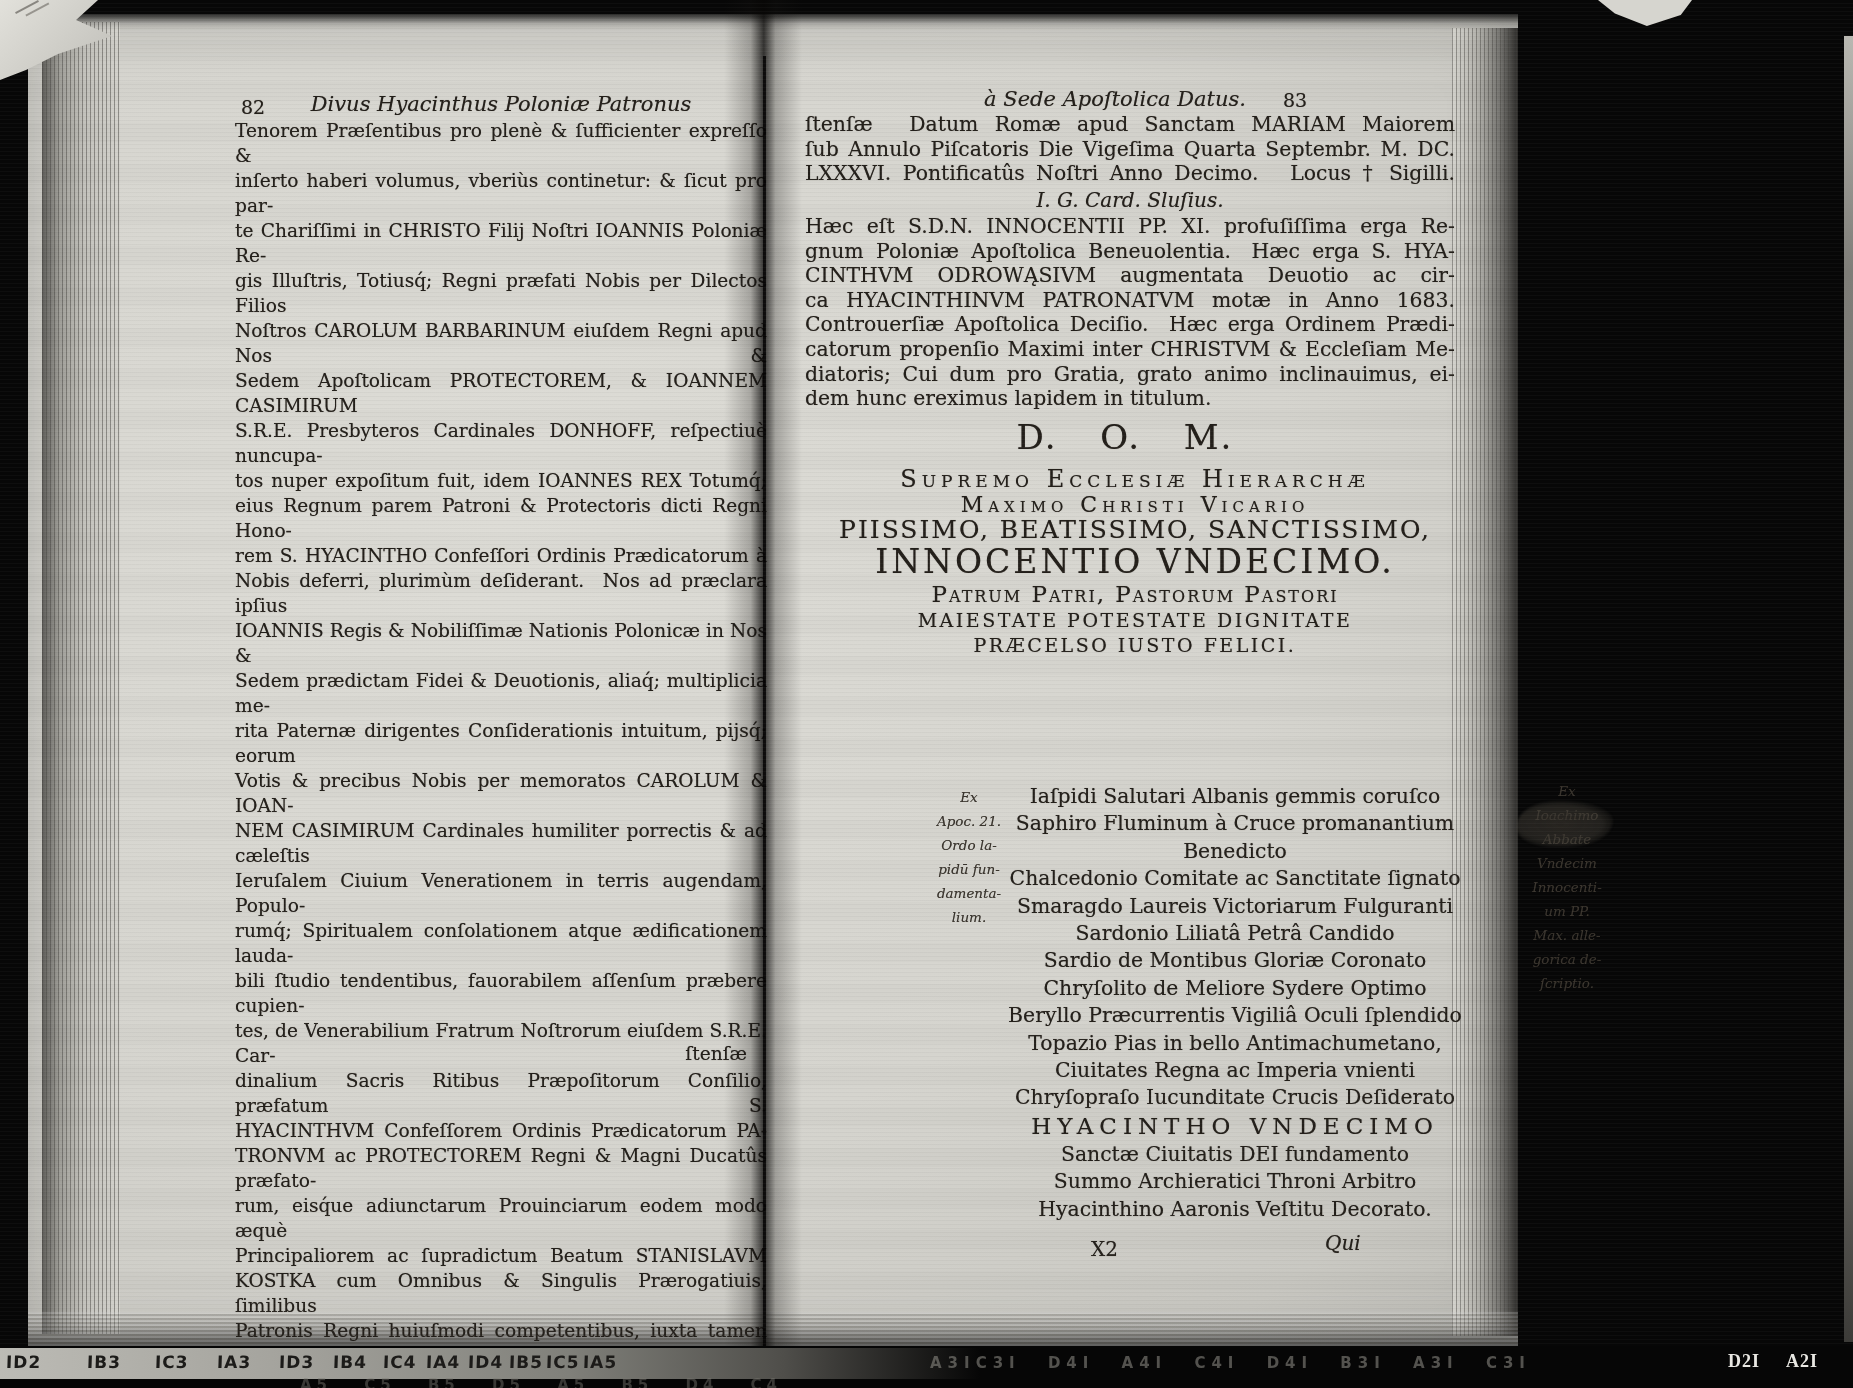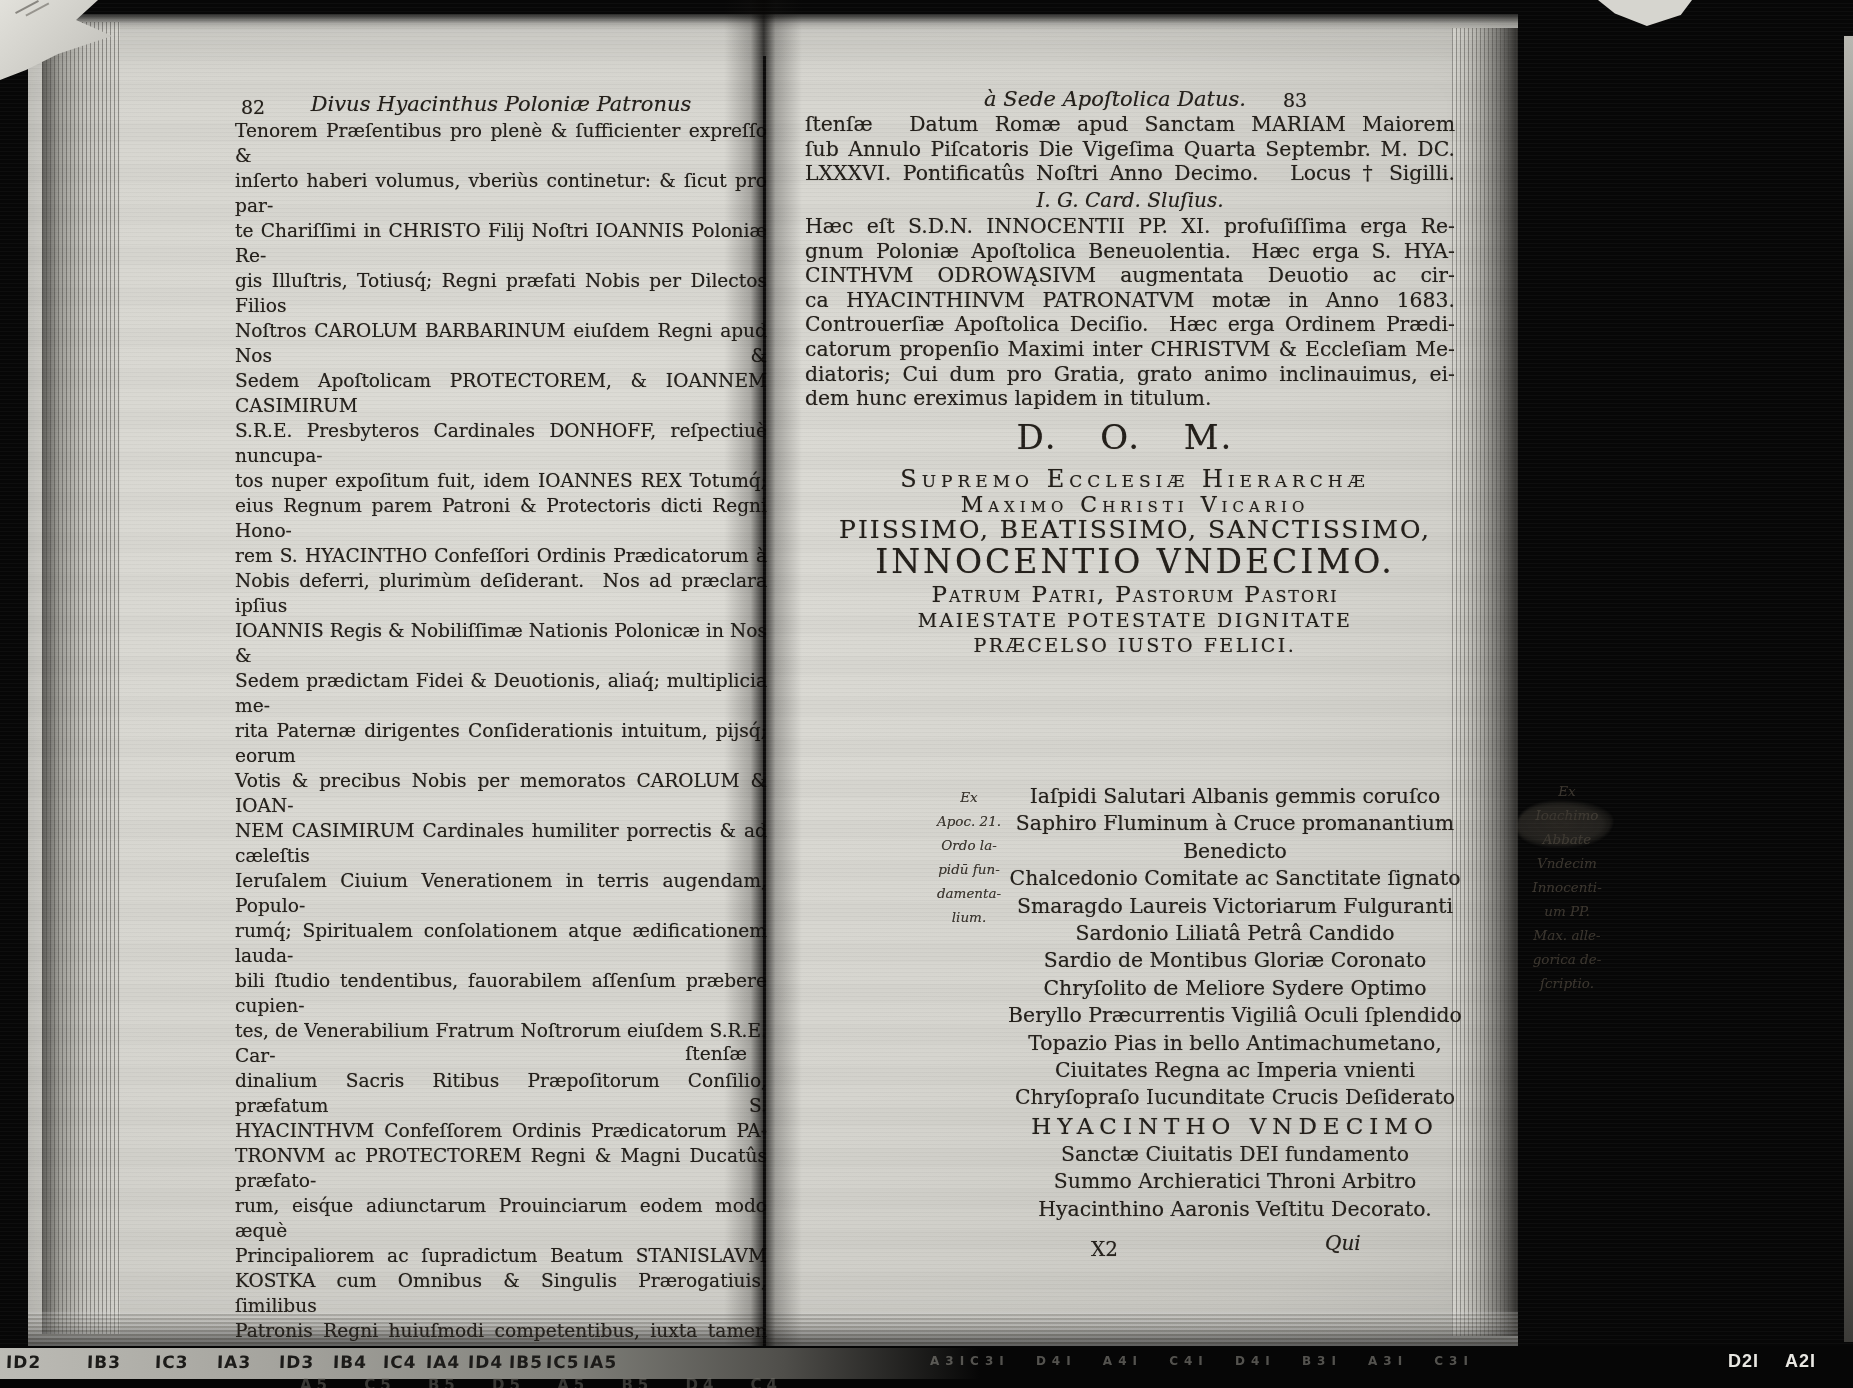--- a/index.html
+++ b/index.html
@@ -92,24 +92,24 @@
   .frame-labels div:nth-child(3){margin-right:28px;}
   .frame-labels div:nth-child(4){margin-right:28px;}
   .frame-labels div:nth-child(5){margin-right:18px;}
   .frame-labels div:nth-child(6){margin-right:16px;}
   .frame-labels div:nth-child(7){margin-right:10px;}
   .frame-labels div:nth-child(8){margin-right:7px;}
   .frame-labels div:nth-child(9){margin-right:6px;}
   .frame-labels div:nth-child(10){margin-right:3px;}
   .frame-labels div:nth-child(11){margin-right:3px;}
   .faint-upper{position:absolute;left:930px;top:8px;font-family:"DejaVu Sans","Liberation Sans",sans-serif;
-        font-weight:bold;font-size:12px;color:rgba(148,146,138,0.55);letter-spacing:6px;word-spacing:16px;white-space:nowrap;}
+        font-weight:bold;font-size:15px;color:rgba(148,146,138,0.55);letter-spacing:6px;word-spacing:16px;white-space:nowrap;}
   .faint-lower{position:absolute;left:300px;top:30px;font-family:"DejaVu Sans","Liberation Sans",sans-serif;
         font-weight:bold;font-size:15px;color:rgba(122,120,112,0.45);letter-spacing:5px;word-spacing:22px;white-space:nowrap;}
-  .labels-right{position:absolute;left:1728px;top:5px;font-family:Liberation Sans, sans-serif;
+  .labels-right{position:absolute;left:1728px;top:5px;font-family:Liberation Serif, serif;
         font-weight:bold;font-size:18px;color:#e8e7e2;letter-spacing:1px;white-space:nowrap;}
   .labels-right div{display:inline-block;margin-right:26px;}
 </style>
 </head>
 <body>
 
 <div class="film">
 
   <div class="book ink">
     <div class="fore-edge-left"></div>

